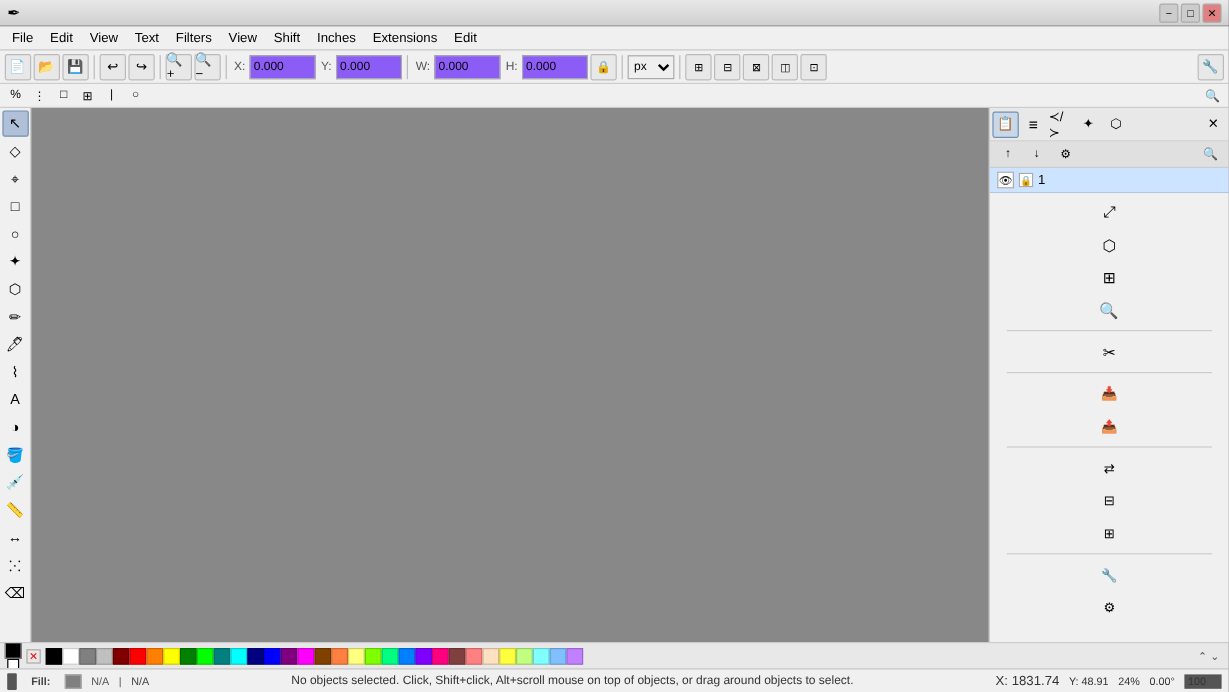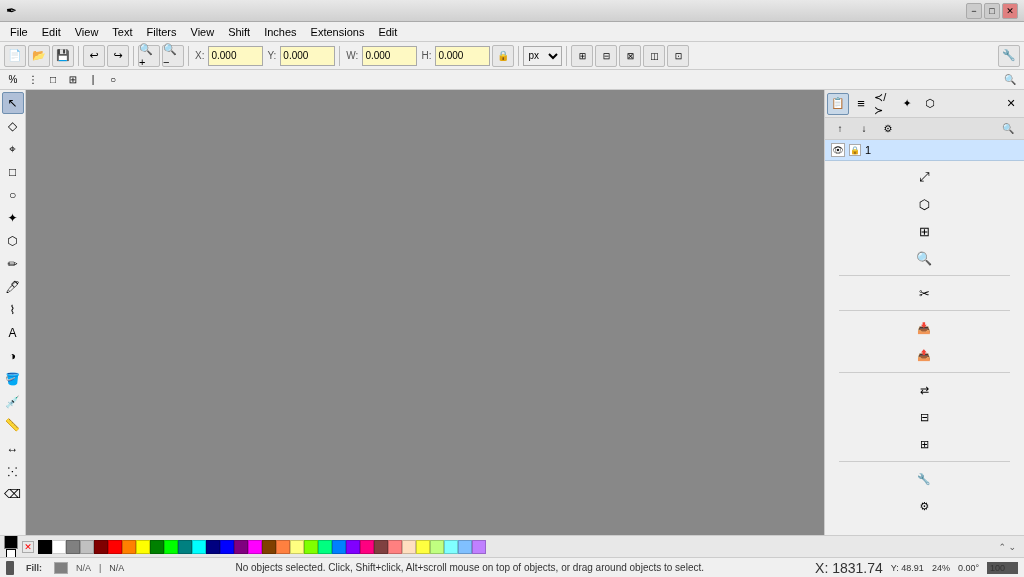--- a/index.html
+++ b/index.html
@@ -57,21 +57,21 @@
       border: 1px solid #bbb;
       border-radius: 2px;
       display: flex; align-items: center; justify-content: center;
       font-size: 11px; cursor: pointer;
     }
     .tb-sep { width: 1px; height: 20px; background: #bbb; margin: 0 2px; }
     .tb-input {
       height: 20px;
       width: 60px;
       border: 1px solid #aaa;
-      background: #fef9c3;
+      background: #8b5cf6;
       padding: 0 2px;
       font-size: 10px;
     }
     .tb-label { font-size: 10px; color: #555; padding: 0 2px; }
 
     
     #left-tools {
       width: 26px;
       background: #f0f0f0;
       border-right: 1px solid #ccc;
@@ -478,21 +478,21 @@
   <div id="statusbar">
     <div style="width:8px;height:14px;background:#555;cursor:pointer;border-radius:1px;"></div>
     <div style="font-size:9px;color:#444;padding:0 4px;font-weight:bold;">Fill:</div>
     <div style="width:14px;height:12px;border:1px solid #aaa;background:#808080;"></div>
     <div style="font-size:9px;color:#555;">N/A</div>
     <div style="font-size:9px;color:#555;">|</div>
     <div style="font-size:9px;color:#444;">N/A</div>
     <div style="flex:1;"></div>
     <div style="font-size:10px;color:#333;">No objects selected. Click, Shift+click, Alt+scroll mouse on top of objects, or drag around objects to select.</div>
     <div style="flex:1;"></div>
-    <div style="font-size:14px;color:#333;text-align:center;">X: 1831.74</div>
+    <div style="font-size:11px;color:#333;text-align:center;">X: 1831.74</div>
     <div style="font-size:9px;color:#333;">Y: 48.91</div>
     <div style="font-size:9px;color:#333;">24%</div>
     <div style="font-size:9px;color:#333;">0.00°</div>
     <div style="font-size:9px;background:#555;color:white;padding:1px 3px;cursor:pointer;">
       <input type="text" value="100" style="width: 25px; font-size: 9px; border: none; background: transparent; color: rgb(51, 51, 51);">
     </div>
   </div>
 
 </div>
 

